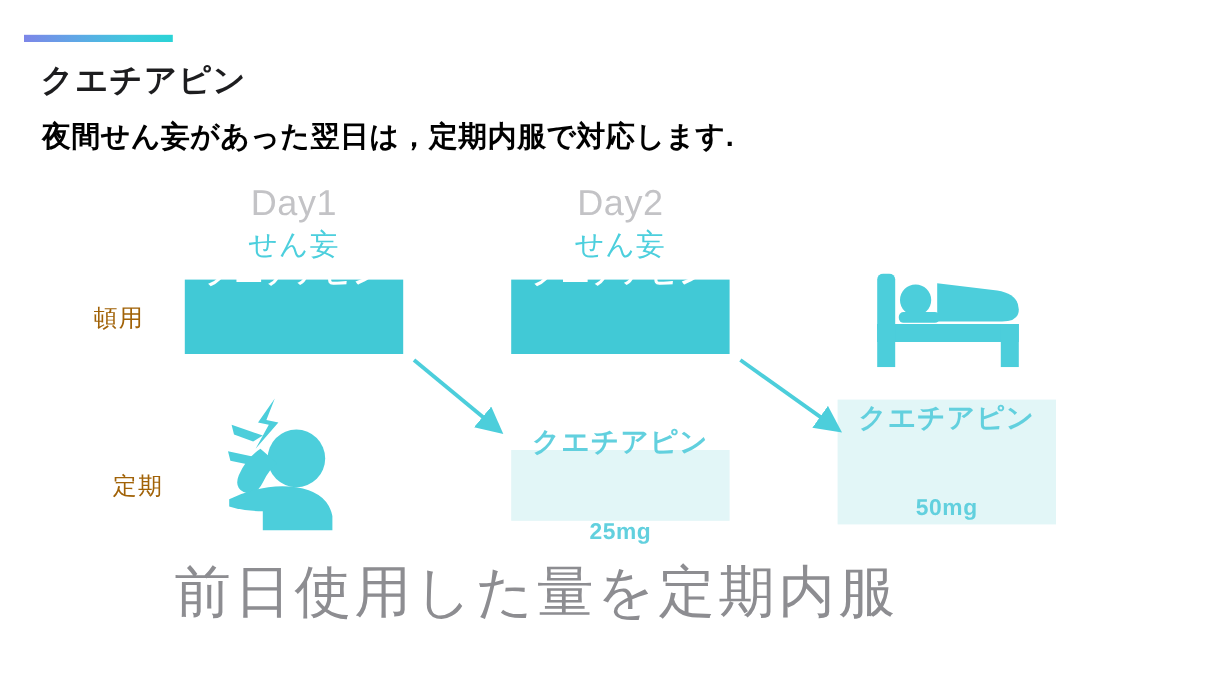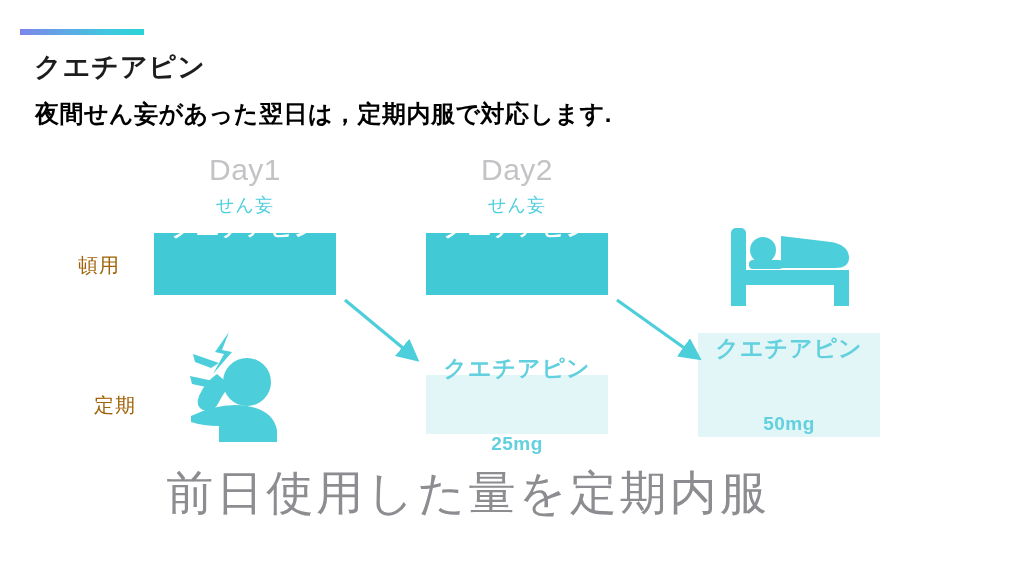--- a/index.html
+++ b/index.html
@@ -58,21 +58,21 @@
     text-align: center;
   }
   .day-label {
     font-size: 30px;
     font-weight: normal;
     color: #c3c3c6;
     line-height: 36px;
     letter-spacing: 0.5px;
   }
   .day-state {
-    font-size: 18px;
+    font-size: 24px;
     color: #4ccfdd;
     line-height: 34px;
     letter-spacing: 1px;
     height: 34px;
   }
 
   
   .row-label {
     position: absolute;
     left: 78px;
@@ -148,21 +148,20 @@
   .caption {
     position: absolute;
     left: 0;
     top: 462px;
     width: 894px;
     text-align: center;
     font-size: 47px;
     color: #8d8d91;
     letter-spacing: 3px;
     white-space: nowrap;
-    padding-left: 21px;
   }
 </style>
 </head>
 <body>
 
 <div id="slide">
 
   <div class="accent-bar"></div>
 
   <div class="slide-title">クエチアピン</div>

